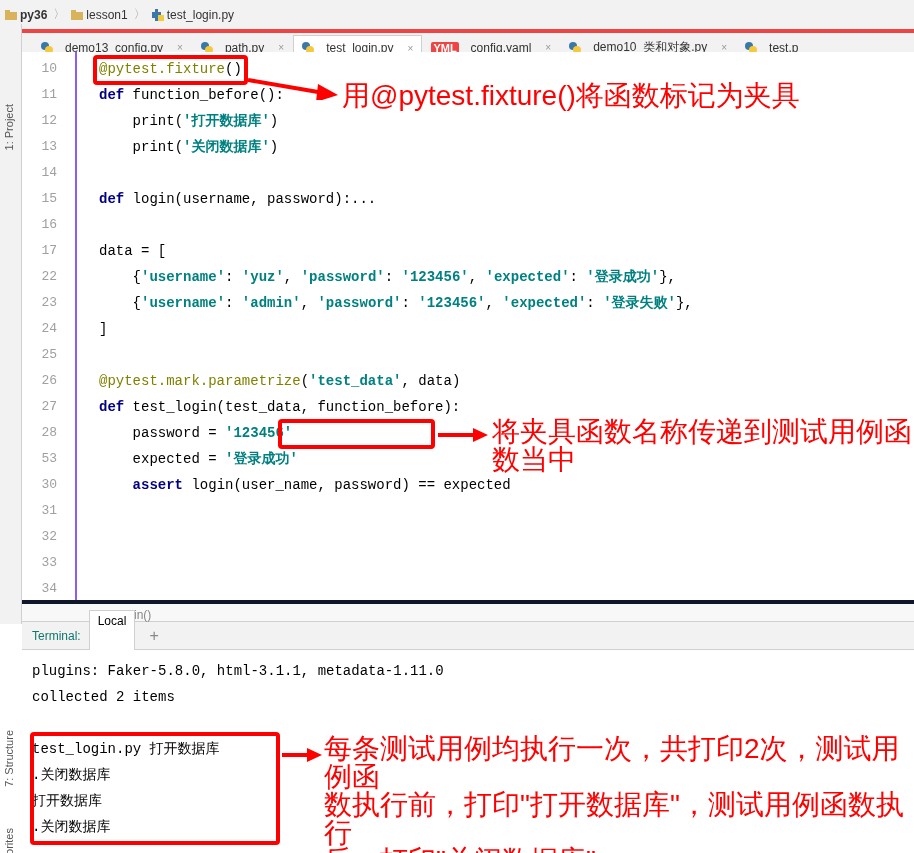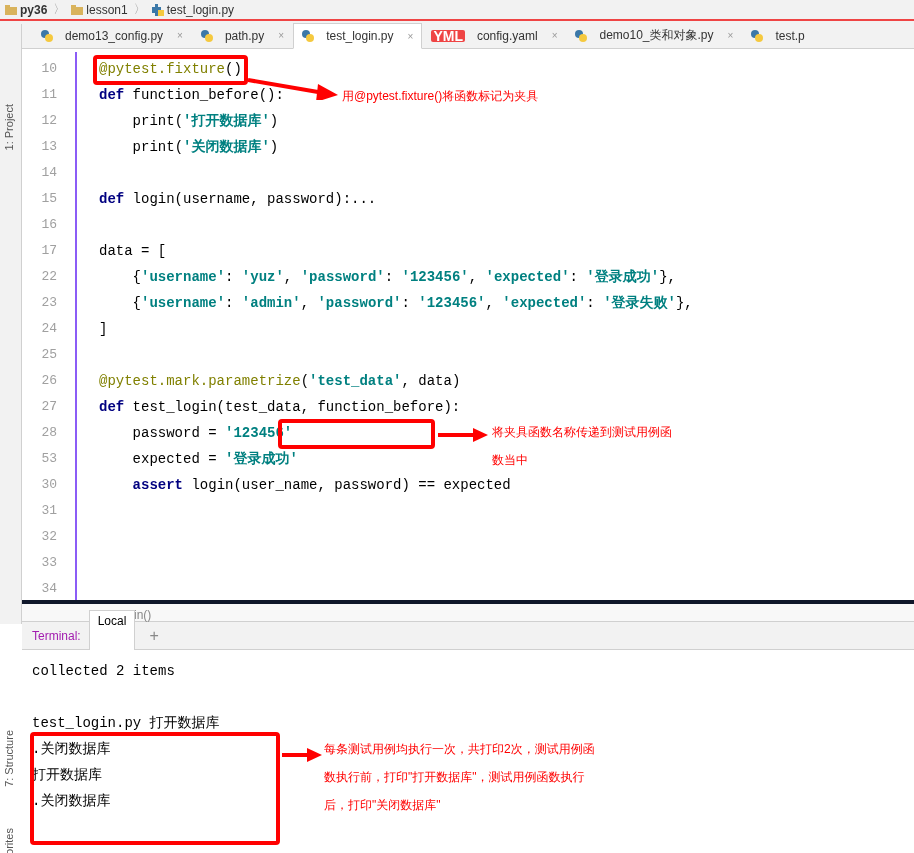--- a/index.html
+++ b/index.html
@@ -7,23 +7,23 @@
   font-family: "Segoe UI", Tahoma, sans-serif;
   font-size: 12px;
   background: #fff;
   color: #000;
   width: 914px;
   height: 853px;
   overflow: hidden;
   position: relative;
 }
 .breadcrumb {
-  height: 21px;
+  height: 33px;
   background: #f2f2f2;
-  border-bottom: 2px solid #ef4444;
+  border-bottom: 4px solid #ef4444;
   display: flex;
   align-items: center;
   padding-left: 5px;
   gap: 4px;
 }
 .breadcrumb-item { display: flex; align-items: center; gap: 3px; color: #333; }
 .breadcrumb-sep { color: #999; margin: 0 2px; }
 .folder-icon { width: 12px; height: 10px; display: inline-block; }
 .py-icon { width: 12px; height: 12px; display: inline-block; }
 .tabbar {
@@ -144,21 +144,21 @@
   border-radius: 4px;
   left: 30px;
   top: 732px;
   width: 250px;
   height: 113px;
   pointer-events: none;
 }
 .annotation {
   position: absolute;
   color: #ff0000;
-  font-size: 12px;
+  font-size: 28px;
   font-family: "Microsoft YaHei", sans-serif;
   line-height: 28px;
 }
 .arrow {
   position: absolute;
   pointer-events: none;
 }
 .crumb-bar {
   position: absolute;
   left: 22px;
@@ -179,21 +179,21 @@
   top: 622px;
   right: 0;
   height: 28px;
   background: #f2f2f2;
   border-bottom: 1px solid #d0d0d0;
   display: flex;
   align-items: center;
   padding-left: 10px;
   gap: 8px;
 }
-.terminal-label { color: #a21caf; }
+.terminal-label { color: #0f766e; }
 .terminal-tab {
   padding: 3px 8px;
   background: #fff;
   border: 1px solid #d0d0d0;
   border-bottom: none;
   display: flex;
   align-items: center;
   gap: 20px;
   flex-direction: column;
 }
@@ -208,21 +208,21 @@
   padding: 8px 10px;
   font-family: "Consolas","Courier New",monospace;
   font-size: 14px;
   line-height: 26px;
 }
 .terminal .bold { font-weight: normal; }
 .yaml-icon {
   display:inline-block;
   background:#ef4444;
   color:#fff;
-  font-size:14px;
+  font-size:11px;
   font-weight:bold;
   padding:0 2px;
   border-radius:2px;
   line-height:12px;
 }
 </style>
 </head>
 <body>
 
 <div class="breadcrumb">
@@ -355,20 +355,21 @@
 <div class="terminal-tabbar">
   <span class="terminal-label">Terminal:</span>
   <div class="terminal-tab">
     <span>Local</span>
       <span class="tab-close">×</span>
   </div>
   <span class="terminal-add">+</span>
 </div>
 
 <div class="terminal">
+  <div>plugins: Faker-5.8.0, html-3.1.1, metadata-1.11.0</div>
   <div class="bold">collected 2 items</div>
   <div style="height:26px"></div>
   <div>test_login.py 打开数据库</div>
   <div>.关闭数据库</div>
   <div>打开数据库</div>
   <div>.关闭数据库</div>
 </div>
 
 <div class="hl-box1"></div>
 <div class="hl-box2"></div>

